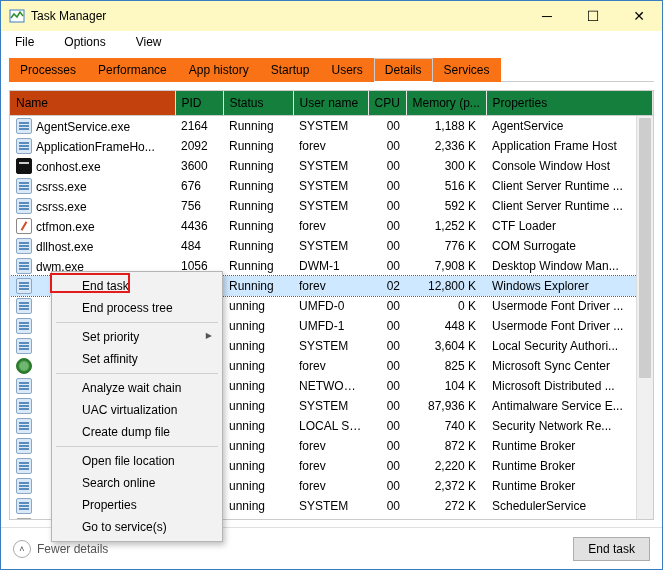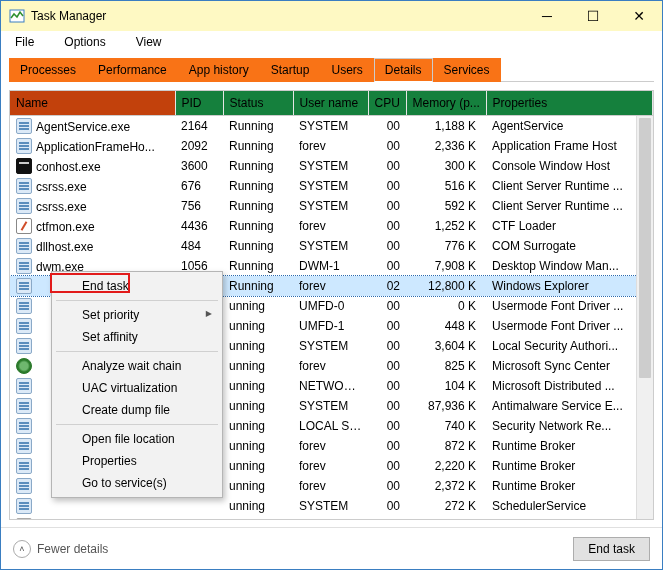--- a/index.html
+++ b/index.html
@@ -289,29 +289,31 @@
         </tr>
       </tbody>
   </table>
   <div class="scrollbar-v">
     <div class="thumb"></div>
   </div>
 </div>
 
 <div class="context-menu" id="ctx">
     <div class="mi">End task</div>
+    <div class="mi">End process tree</div>
     <div class="sep"></div>
     <div class="mi arrow">Set priority</div>
     <div class="mi">Set affinity</div>
     <div class="sep"></div>
     <div class="mi">Analyze wait chain</div>
     <div class="mi">UAC virtualization</div>
     <div class="mi">Create dump file</div>
     <div class="sep"></div>
     <div class="mi">Open file location</div>
+    <div class="mi">Search online</div>
     <div class="mi">Properties</div>
     <div class="mi">Go to service(s)</div>
   </div>
 <div class="highlight-box" style="left:49px;top:272px;width:80px;height:20px;"></div>
 
 <div class="footer">
   <div class="fewer">
     <span class="chev">˄</span>
     <span>Fewer details</span>
   </div>

